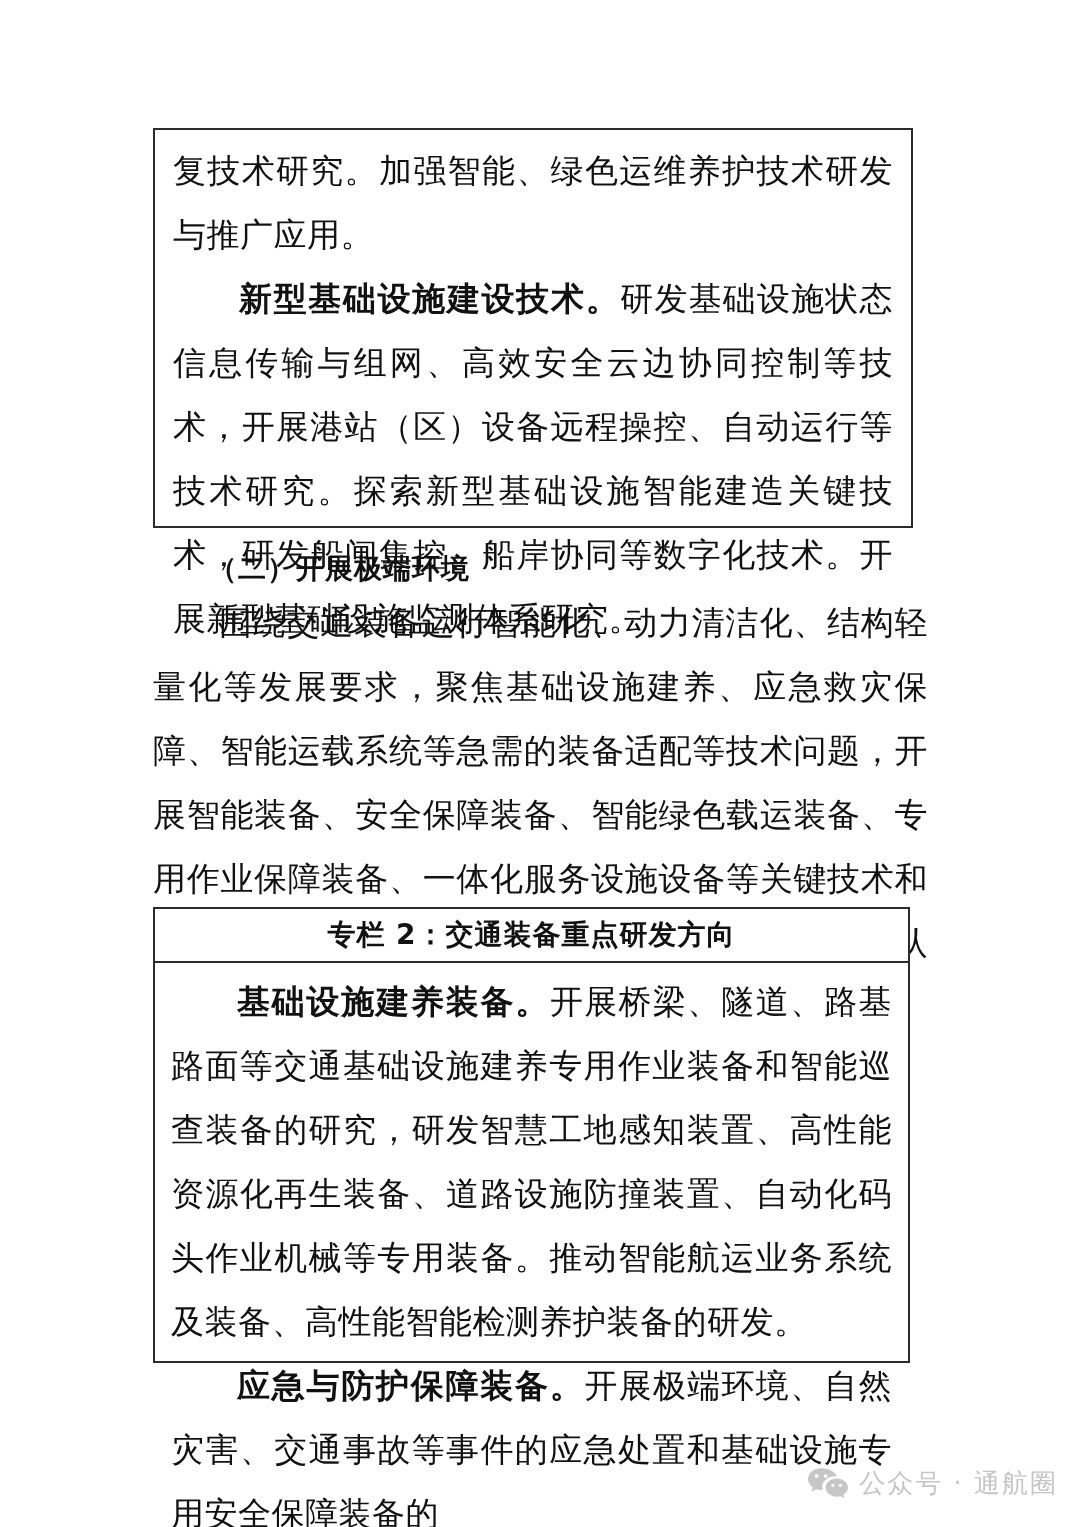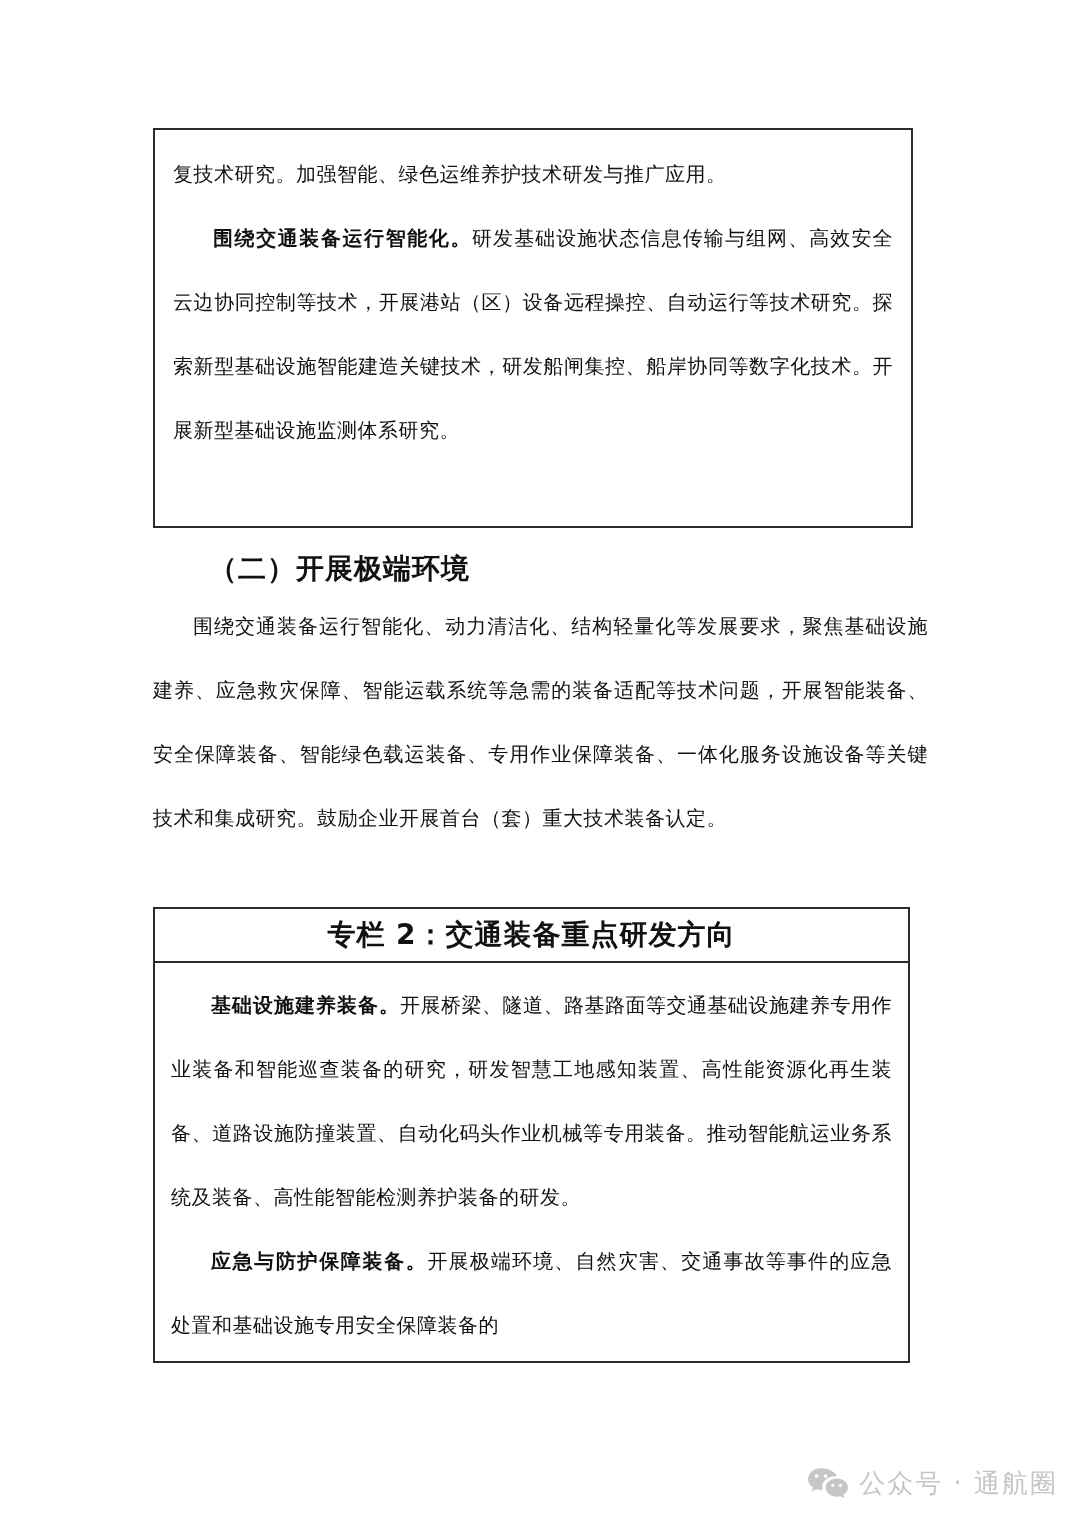--- a/index.html
+++ b/index.html
@@ -59,27 +59,28 @@
     letter-spacing: 1px;
     color: #111111;
   }
 
   .box-body {
     padding: 10px 16px 10px 16px;
   }
 
   
   .para {
-    font-size: 20px;
+    font-size: 33px;
     line-height: 64px;
     letter-spacing: 0.5px;
     text-align: justify;
     text-justify: inter-ideograph;
     margin: 0;
     color: #111111;
+    font-family: Liberation Mono, monospace;
   }
   .para.indent {
     text-indent: 2em;
   }
   .para .lead {
     font-weight: bold;
     letter-spacing: 1px;
   }
 
   
@@ -144,21 +145,21 @@
 </head>
 <body>
 
 <div class="page">
 
   <div class="box" id="box-one">
     <p class="para">
       <span>复技术研究。加强智能、绿色运维养护技术研发与推广应用。</span>
     </p>
     <p class="para indent">
-      <span class="lead">围绕交通装备运行智能化。</span><span>研发基础设施状态信息传输与组网、高效安全云边协同控制等技术，开展港站（区）设备远程操控、自动运行等技术研究。探索新型基础设施智能建造关键技术，研发船闸集控、船岸协同等数字化技术。开展新型基础设施监测体系研究。</span>
+      <span class="lead">新型基础设施建设技术。</span><span>研发基础设施状态信息传输与组网、高效安全云边协同控制等技术，开展港站（区）设备远程操控、自动运行等技术研究。探索新型基础设施智能建造关键技术，研发船闸集控、船岸协同等数字化技术。开展新型基础设施监测体系研究。</span>
     </p>
   </div>
 
   <div class="flow" id="heading-section">
     <h2 class="section-heading">（二）开展极端环境</h2>
   </div>
 
   <div class="flow" id="body-paragraph">
     <p class="para indent">围绕交通装备运行智能化、动力清洁化、结构轻量化等发展要求，聚焦基础设施建养、应急救灾保障、智能运载系统等急需的装备适配等技术问题，开展智能装备、安全保障装备、智能绿色载运装备、专用作业保障装备、一体化服务设施设备等关键技术和集成研究。鼓励企业开展首台（套）重大技术装备认定。</p>
   </div>

